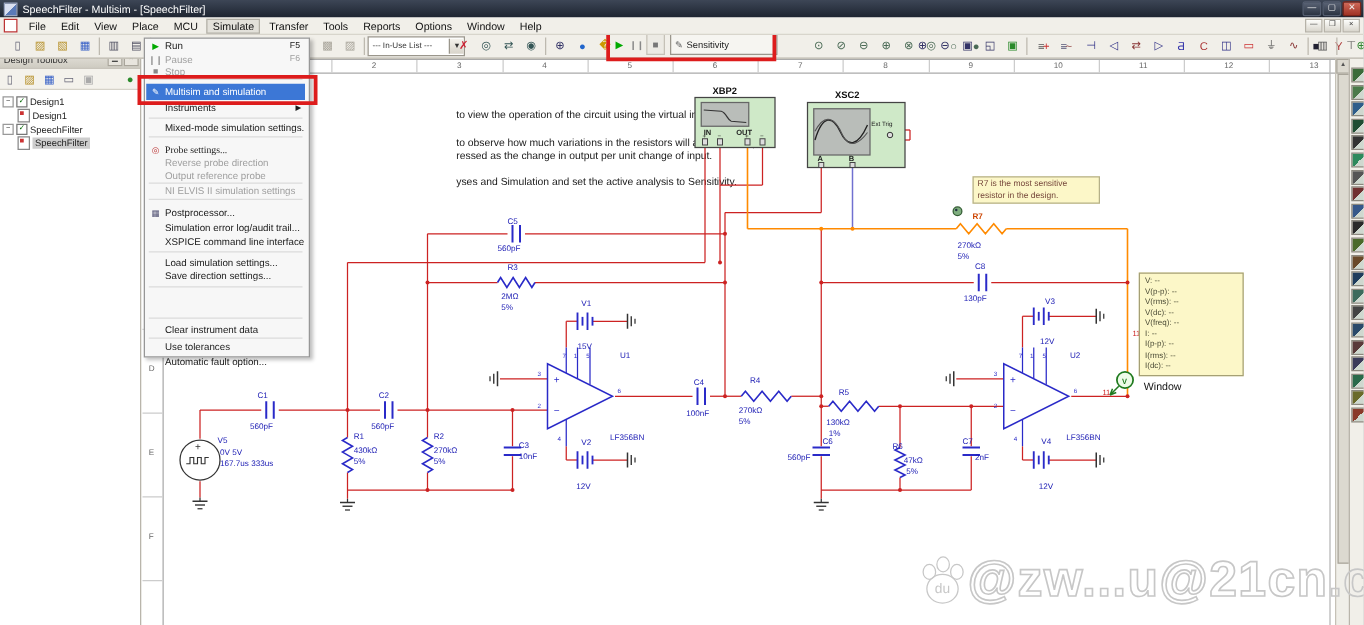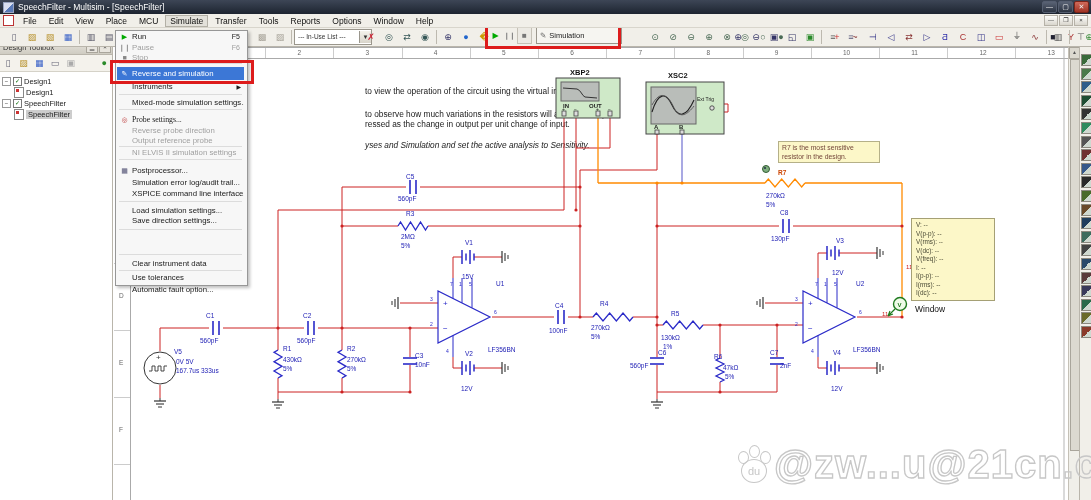--- a/index.html
+++ b/index.html
@@ -205,21 +205,21 @@
       </div>
     </div>
 
   <div class="abs" id="simctl">
     <div class="inner">
       <div class="simbtn" style="color:#0a0;">▶</div>
       <div class="simbtn" style="color:#888;font-size:7px;">❙❙</div>
       <div class="simbtn" style="color:#777;border:1px solid #c5c1b7;background:#eceae4;">■</div>
       <div id="interactivebox" style="margin-left:3px;">
         <span style="margin:0 3px;color:#555;">✎</span>
-        <span>Simulation</span>
+        <span>Sensitivity</span>
       </div>
     </div>
   </div>
 
   <div class="abs" id="canvas"></div>
   <div class="abs" id="ruler-top">
       <span class="rnum" style="left: 99.2px; top: 1px;">1</span>
       <div class="rtick" style="left: 67px;"></div>
       <span class="rnum" style="left: 167.4px; top: 1px;">2</span>
       <div class="rtick" style="left: 135.2px;"></div>
@@ -253,21 +253,21 @@
       <div class="rline" style="top: 216px;"></div>
       <div class="rline" style="top: 283px;"></div>
       <div class="rline" style="top: 350px;"></div>
       <div class="rline" style="top: 417px;"></div>
     </div>
 
   <div id="instrwrap">
       <div class="instr" style="left: 365px; top: 86px;">to view the operation of the circuit using the virtual instruments.</div>
       <div class="instr" style="left: 365px; top: 108.5px;">to observe how much variations in the resistors will affect the output</div>
       <div class="instr" style="left: 365px; top: 118.5px;">ressed as the change in output per unit change of input.</div>
-      <div class="instr" style="left: 365px; top: 140px; font-style: italic;">yses and Simulation and set the active analysis to Sensitivity.</div>
+      <div class="instr" style="left: 365px; top: 140px;">yses and Simulation and set the active analysis to Sensitivity.</div>
     </div>
 
   <svg class="abs" id="cktsvg" style="left:0;top:0;z-index:2;" width="1091" height="500" viewBox="0 0 1091 500">
       <line x1="160" y1="351" x2="160" y2="328" stroke="#cc2222" stroke-width="1"></line>
       <line x1="160" y1="328" x2="209" y2="328" stroke="#cc2222" stroke-width="1"></line>
       <line x1="223" y1="328" x2="304" y2="328" stroke="#cc2222" stroke-width="1"></line>
       <line x1="318" y1="328" x2="438" y2="328" stroke="#cc2222" stroke-width="1"></line>
       <line x1="278" y1="328" x2="278" y2="350" stroke="#cc2222" stroke-width="1"></line>
       <line x1="278" y1="378" x2="278" y2="392" stroke="#cc2222" stroke-width="1"></line>
       <line x1="278" y1="392" x2="411" y2="392" stroke="#cc2222" stroke-width="1"></line>
@@ -640,21 +640,21 @@
         <span class="ic" style="color: rgb(153, 153, 153);">❙❙</span>
         <span class="lb">Pause</span>
         <span class="ac">F6</span>
       </div>
       <div class="mi dis" style="top: 20px;">
         <span class="ic" style="color: rgb(136, 136, 136);">■</span>
         <span class="lb">Stop</span>
       </div>
       <div class="mi sel" style="top: 36px;">
         <span class="ic" style="color: rgb(255, 255, 255);">✎</span>
-        <span class="lb">Reverse and simulation</span>
+        <span class="lb">Multisim and simulation</span>
       </div>
       <div class="mi" style="top: 49px;">
         <span class="ic"></span>
         <span class="lb">Instruments</span>
         <span class="sub">▶</span>
       </div>
       <div class="mi" style="top: 65px;">
         <span class="ic"></span>
         <span class="lb">Mixed-mode simulation settings...</span>
       </div>

